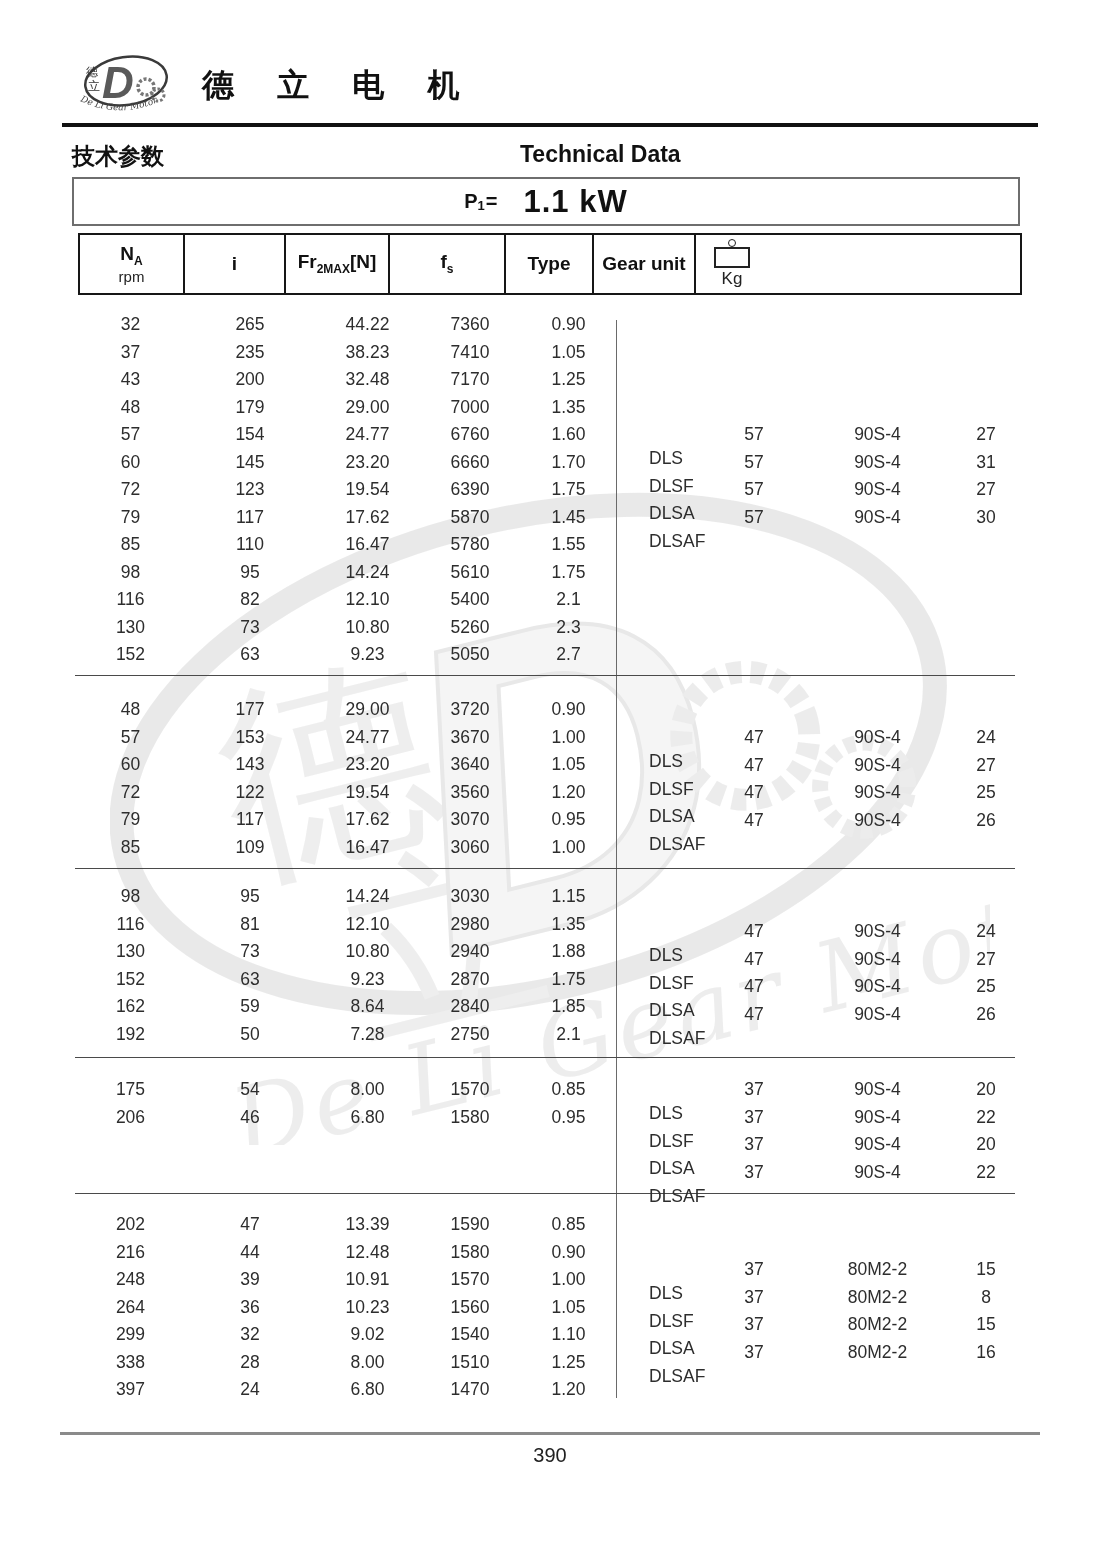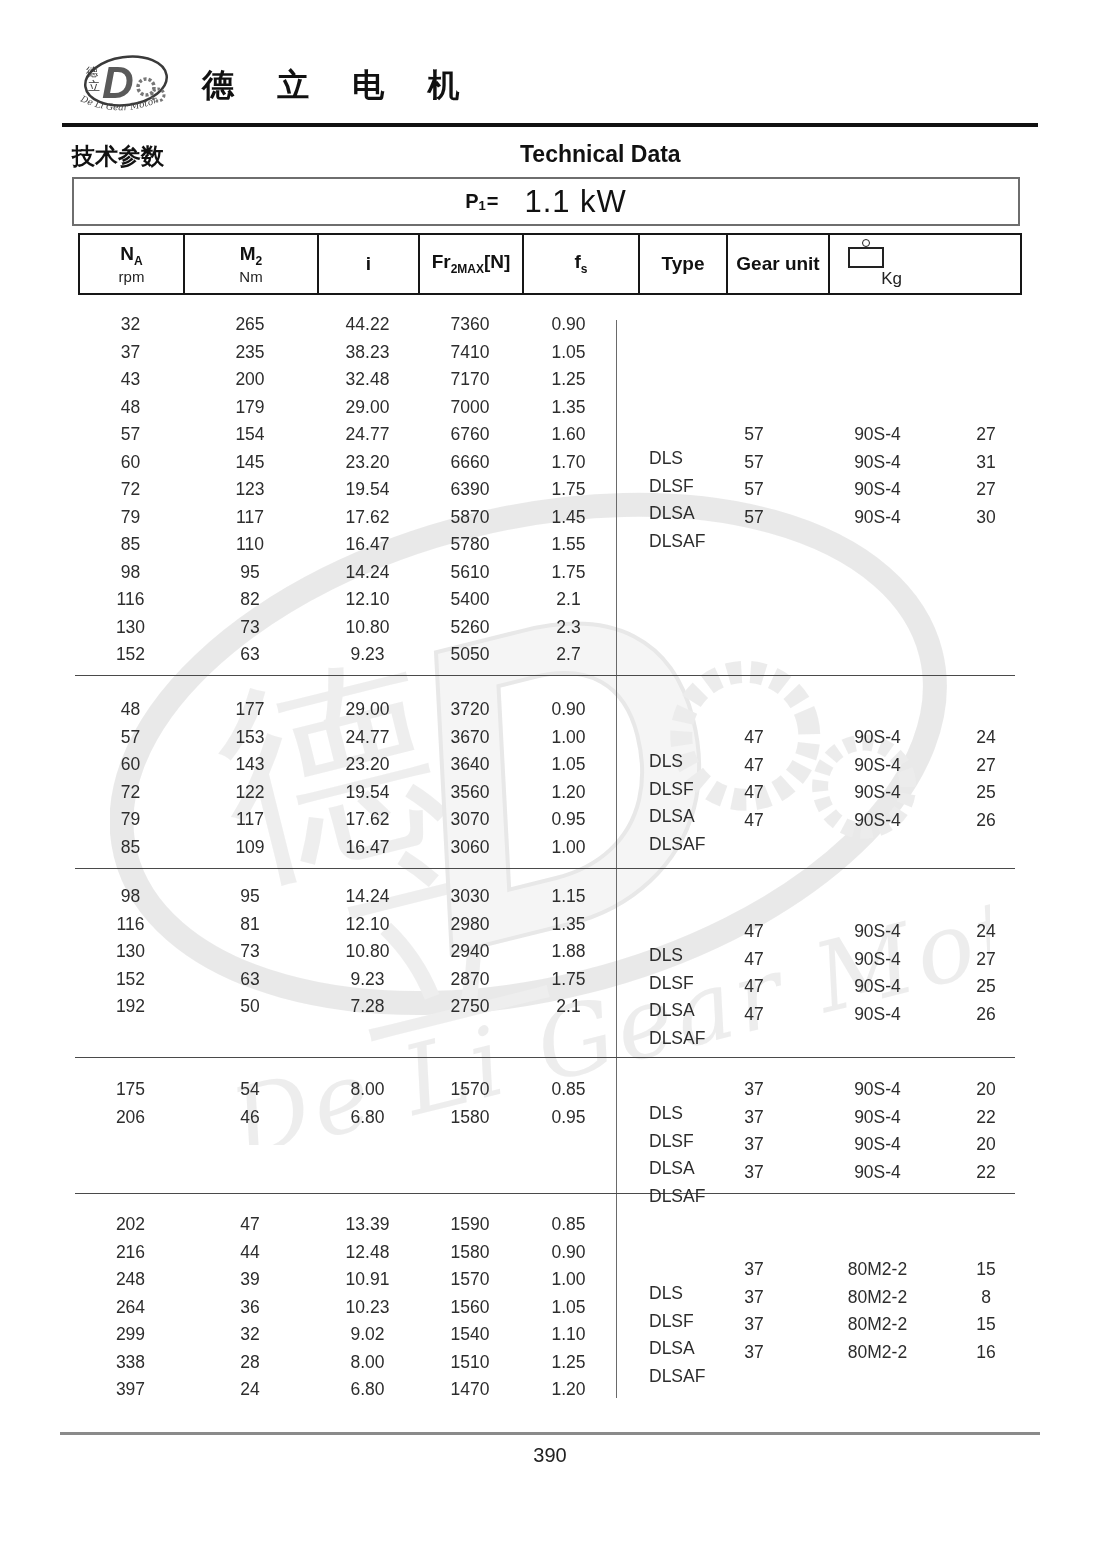--- a/index.html
+++ b/index.html
@@ -18,28 +18,28 @@
   .header-rule{position:absolute;left:62px;top:123px;width:976px;height:4px;background:#111;}
   .section-cjk{position:absolute;left:72px;top:141px;font-size:23px;font-weight:600;color:#111;}
   .section-en{position:absolute;left:520px;top:141px;width:300px;
               font-size:23px;font-weight:700;color:#111;}
 
   .power-box{position:absolute;left:72px;top:177px;width:948px;height:49px;border:2px solid #6e6e6e;
              box-sizing:border-box;display:flex;align-items:center;justify-content:center;color:#111;}
   .power-box .psym{font-size:20px;font-weight:700;}
   .power-box .psub{font-size:13px;font-weight:700;position:relative;top:4px;}
   .power-box .peq{font-size:20px;font-weight:700;margin:0 1px;}
-  .power-box .pval{font-size:31px;font-weight:400;letter-spacing:1px;margin-left:25px;}
+  .power-box .pval{font-size:31px;font-weight:700;letter-spacing:1px;margin-left:25px;}
 
   
   .thead{position:absolute;left:78px;top:233px;width:944px;height:62px;border:2px solid #161616;
          box-sizing:border-box;display:flex;background:#fff;}
   .hc{border-right:2px solid #161616;box-sizing:border-box;display:flex;flex-direction:column;
       align-items:center;justify-content:center;line-height:1.15;}
-  .hc:last-child{border-right:none;align-items:flex-end;}
+  .hc:last-child{border-right:none;}
   .hmain{font-size:19px;font-weight:700;color:#111;}
   .hmain sub{font-size:12px;font-weight:700;}
   .hunit{font-size:15px;color:#222;}
   .w0{width:105px}.w1{width:134px}.w2{width:101px}.w3{width:104px}.w4{width:116px}
   .w5{width:88px}.w6{width:102px}.w7{width:145px}.w8{width:72px}
 
   .kg-icon{position:relative;width:36px;height:21px;margin:8px auto 1px auto;}
   .kg-knob{position:absolute;left:50%;top:-8px;transform:translateX(-50%);width:6px;height:6px;
            border:1.5px solid #222;border-radius:50%;background:#fff;}
   .kg-body{position:absolute;left:0;top:0;width:32px;height:17px;border:2px solid #222;background:#fff;}
@@ -105,24 +105,20 @@
         <span class="psub">1</span>
         <span class="peq">=</span>
         <span class="pval">1.1 kW</span>
     </div>
 
     <div class="thead">
       <div class="hc w0">
         <div class="hmain"><span>N</span><sub>A</sub></div>
         <div class="hunit">rpm</div>
       </div>
-      <div class="hc w1">
-        <div class="hmain"><span>M</span><sub>2</sub></div>
-        <div class="hunit">Nm</div>
-      </div>
       <div class="hc w2">
         <div class="hmain"><span>i</span></div>
       </div>
       <div class="hc w3">
         <div class="hmain"><span>Fr</span><sub>2MAX</sub><span>[N]</span></div>
       </div>
       <div class="hc w4">
         <div class="hmain"><span>f</span><sub>s</sub></div>
       </div>
       <div class="hc w5">
@@ -360,20 +356,27 @@
           <div class="dc c4">1.88</div>
         </div>
         <div class="drow">
           <div class="dc c0">152</div>
           <div class="dc c1">63</div>
           <div class="dc c2">9.23</div>
           <div class="dc c3">2870</div>
           <div class="dc c4">1.75</div>
         </div>
         <div class="drow">
+          <div class="dc c0">162</div>
+          <div class="dc c1">59</div>
+          <div class="dc c2">8.64</div>
+          <div class="dc c3">2840</div>
+          <div class="dc c4">1.85</div>
+        </div>
+        <div class="drow">
           <div class="dc c0">192</div>
           <div class="dc c1">50</div>
           <div class="dc c2">7.28</div>
           <div class="dc c3">2750</div>
           <div class="dc c4">2.1</div>
         </div>
       </div>
     <div class="rows-right" style="top:918px">
         <div class="drow">
           <div class="dc t0">DLS</div>

